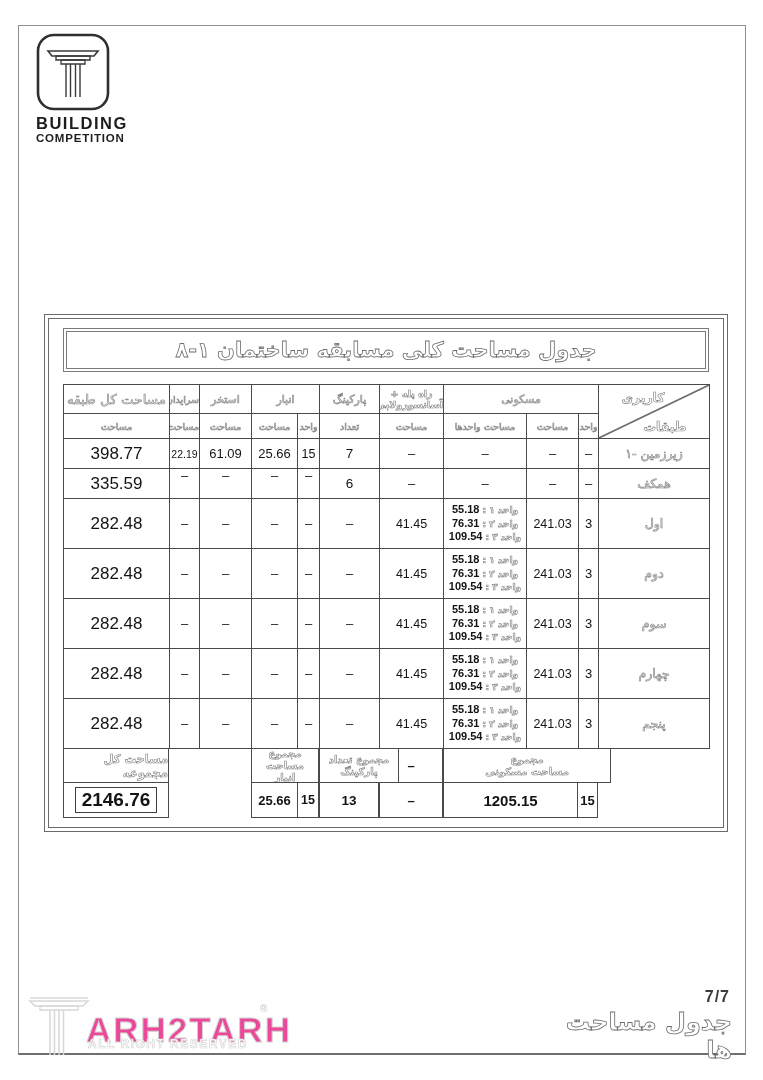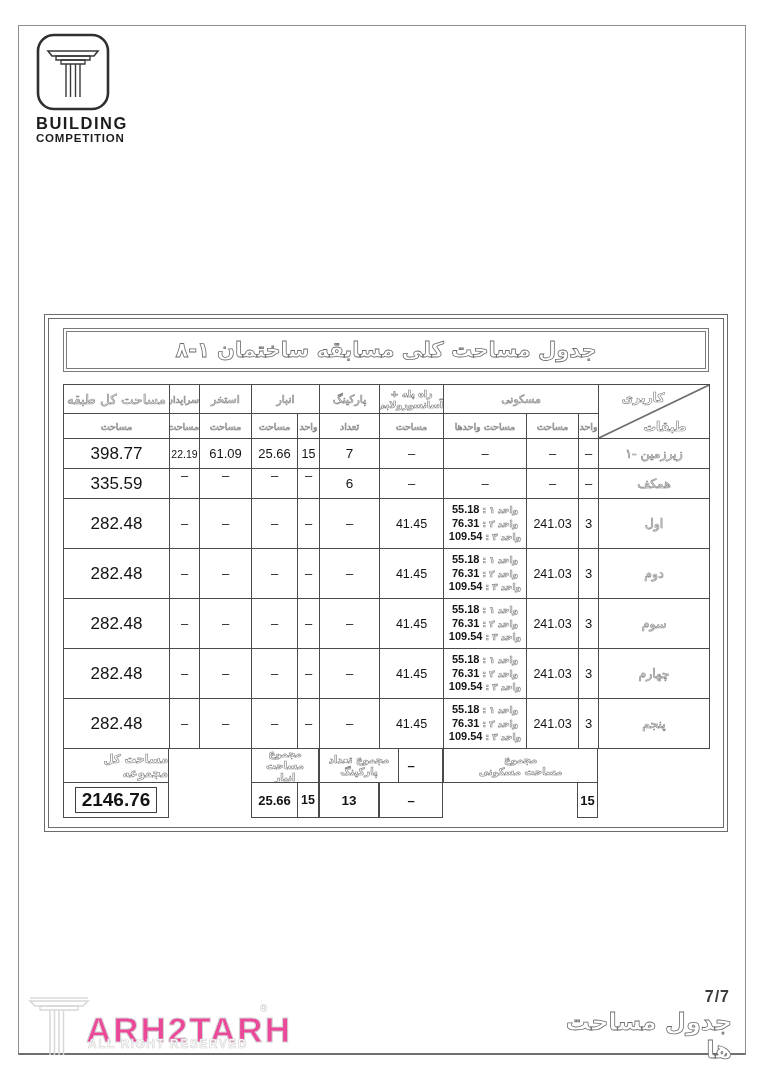--- a/index.html
+++ b/index.html
@@ -296,23 +296,26 @@
           <td class="dash">–</td>
           <td class="dash">–</td>
           <td class="dash">–</td>
           <td class="dash">–</td>
           <td class="num" style="font-size: 17px;">282.48</td>
         </tr>
       </tbody>
   </table>
 
   <div class="tz">
-    <div class="box" style="left:380px;top:0;width:155px;height:35px;align-items:center;">
+    <div class="box" style="left:380px;top:0;width:168px;height:35px;align-items:center;">
       <div class="hdr2 fa ol">مجموع</div>
       <div class="hdr2 fa ol">مساحت مسکونی</div>
+    </div>
+    <div class="box" style="left:380px;top:34px;width:135px;height:36px;">
+      <span class="num" style="font-size:15px;">1205.15</span>
     </div>
     <div class="box" style="left:514px;top:34px;width:21px;height:36px;">
       <span class="num" style="font-size:13px;">15</span>
     </div>
     <div class="box" style="left:316px;top:0;width:64px;height:35px;">
       <span class="dash">–</span>
     </div>
     <div class="box" style="left:316px;top:34px;width:64px;height:36px;">
       <span class="dash">–</span>
     </div>

